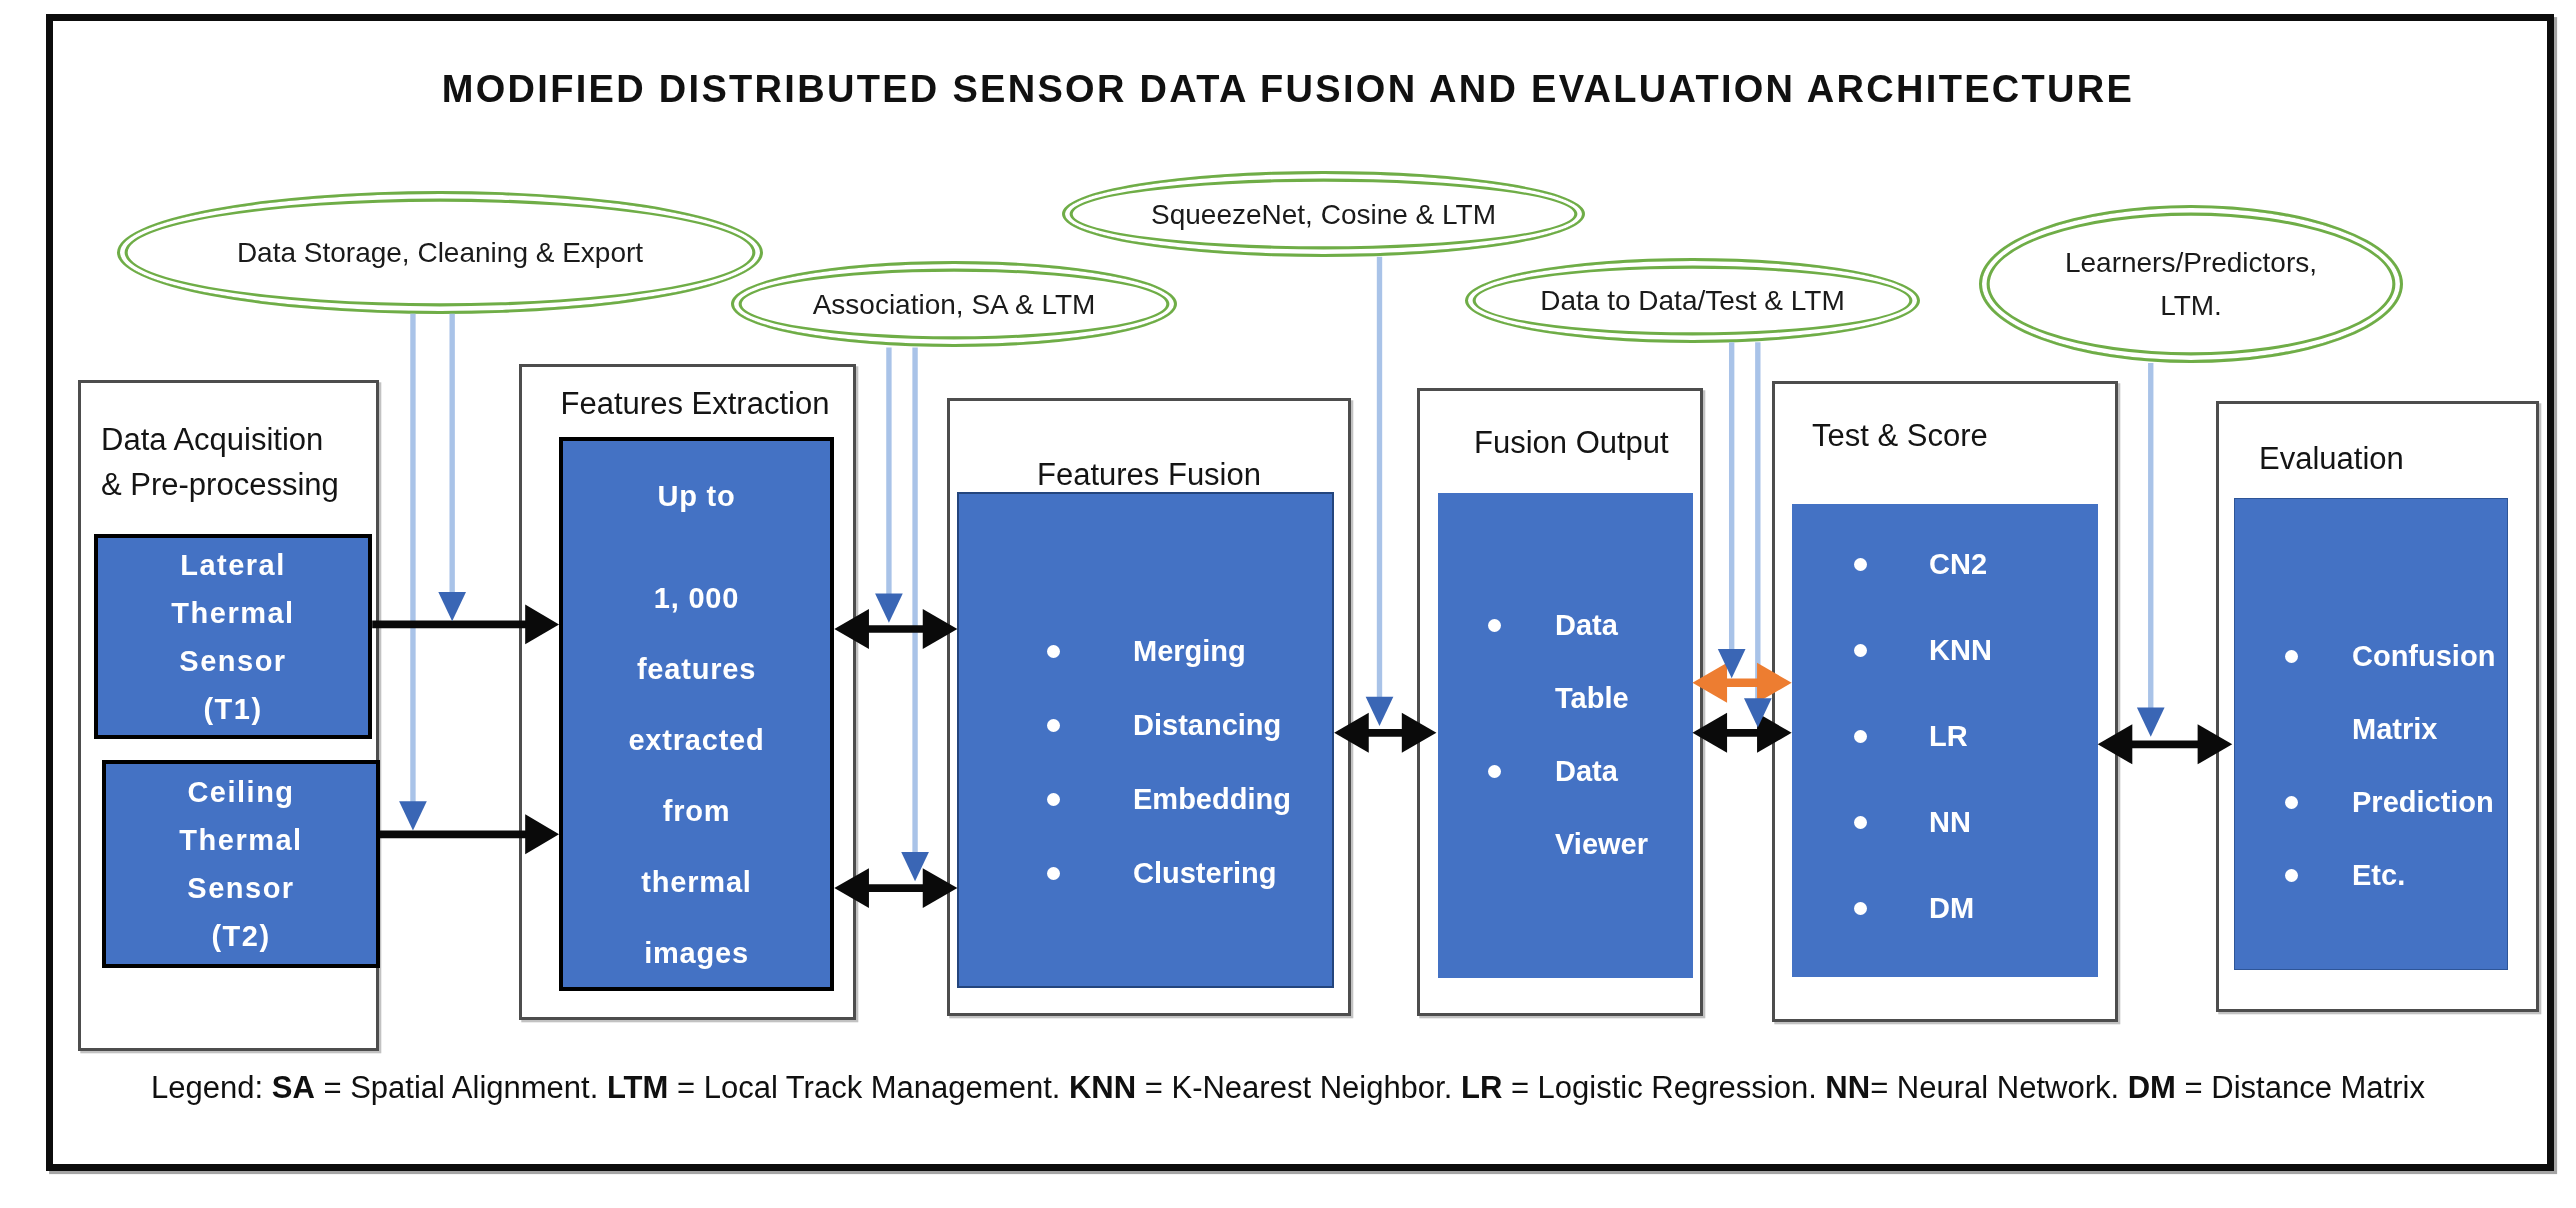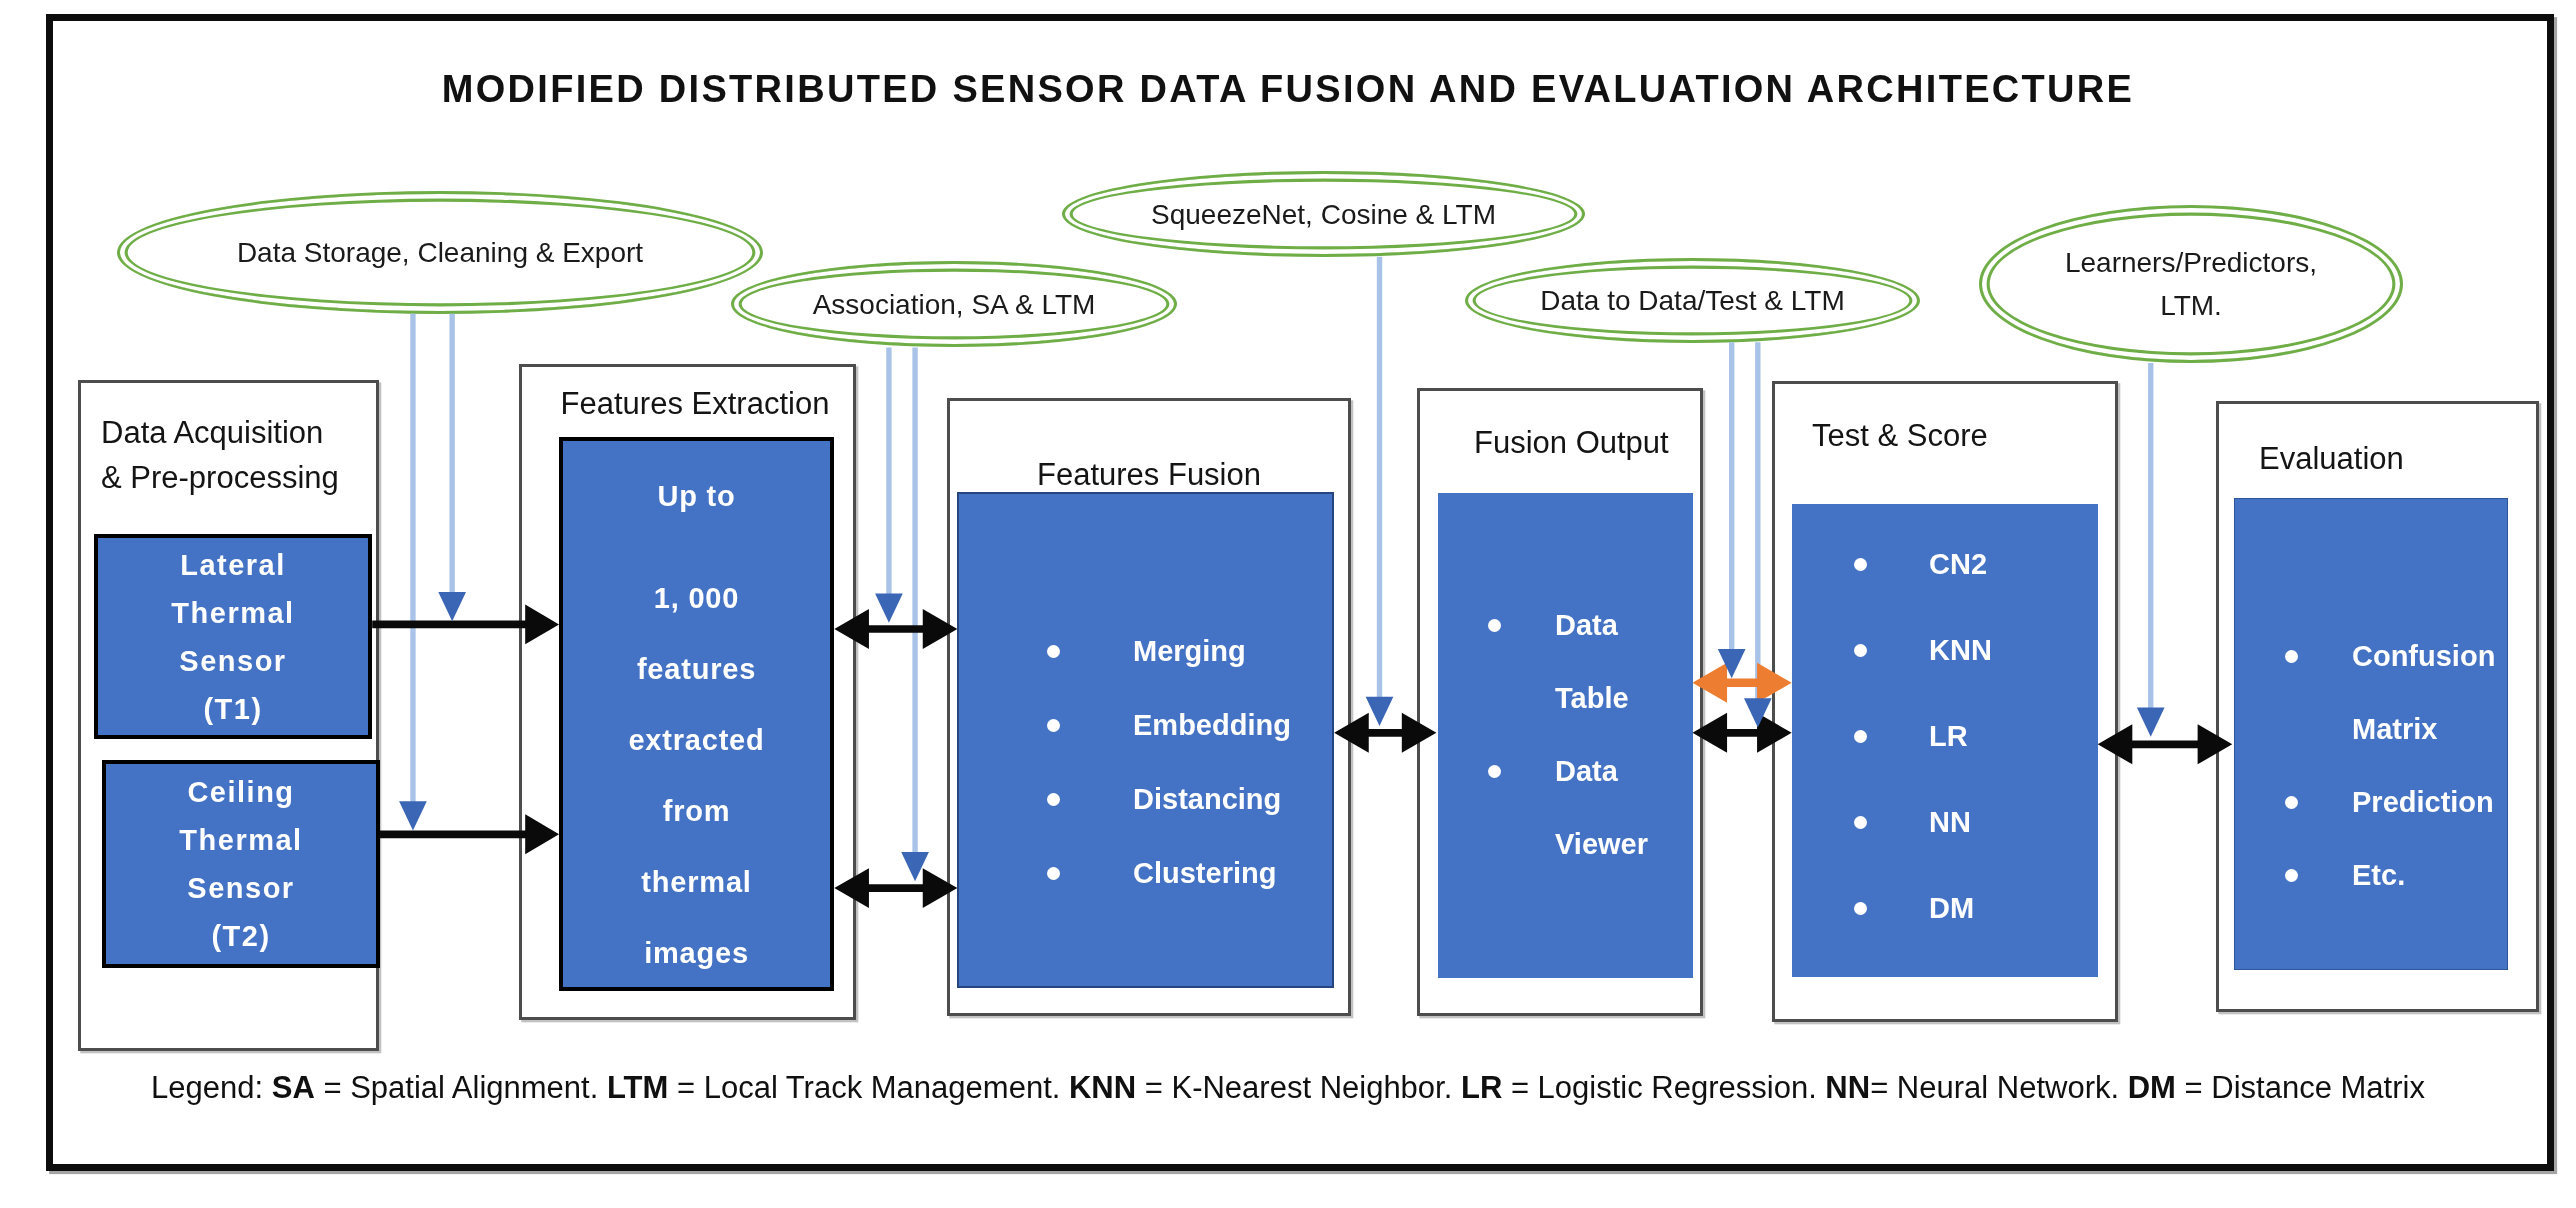--- a/index.html
+++ b/index.html
@@ -75,21 +75,21 @@
   </div>
   <div class="ellipse" style="left:1465px;top:258px;width:455px;height:85px;">
     <span>Data to Data/Test &amp; LTM</span>
   </div>
   <div class="ellipse" style="left:1979px;top:205px;width:424px;height:158px;">
     <span>Learners/Predictors,</span>
     <span>LTM.</span>
   </div>
 
   <div class="obox" style="left:78px;top:380px;width:301px;height:671px;">
-    <div class="olabel" style="padding:27px 0 0 20px;">
+    <div class="olabel" style="padding:34px 0 0 20px;">
       <div>Data Acquisition</div>
       <div>&amp; Pre-processing</div>
     </div>
   </div>
   <div class="bbox hardborder sensor" style="left:94px;top:534px;width:278px;height:205px;">
     <div>Lateral</div>
     <div>Thermal</div>
     <div>Sensor</div>
     <div>(T1)</div>
   </div>
@@ -117,25 +117,25 @@
     <div class="olabel" style="padding-top:51px;text-align:center;">Features Fusion</div>
   </div>
   <div class="bbox softborder" style="left:957px;top:492px;width:377px;height:496px;">
     <ul class="blist" style="padding:120px 0 0 88px;">
       <li style="height:74px;align-items:center;">
         <span class="dot"></span>
         <span class="btext" style="margin-left:73px;">Merging</span>
         </li>
       <li style="height:74px;align-items:center;">
         <span class="dot"></span>
+        <span class="btext" style="margin-left:73px;">Distancing</span>
+        </li>
+      <li style="height:74px;align-items:center;">
+        <span class="dot"></span>
         <span class="btext" style="margin-left:73px;">Embedding</span>
-        </li>
-      <li style="height:74px;align-items:center;">
-        <span class="dot"></span>
-        <span class="btext" style="margin-left:73px;">Distancing</span>
         </li>
       <li style="height:74px;align-items:center;">
         <span class="dot"></span>
         <span class="btext" style="margin-left:73px;">Clustering</span>
         </li>
     </ul>
   </div>
 
   <div class="obox" style="left:1417px;top:388px;width:286px;height:628px;">
     <div class="olabel" style="padding:29px 0 0 54px;">Fusion Output</div>

